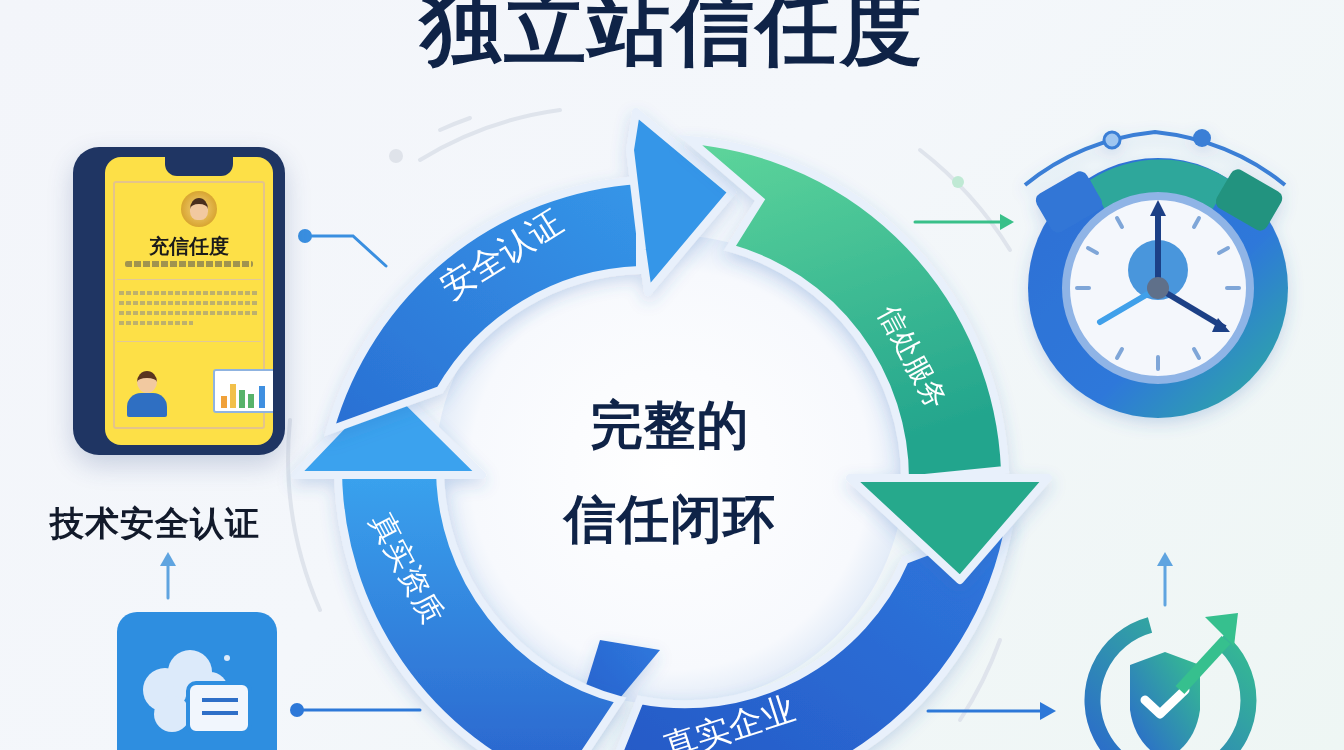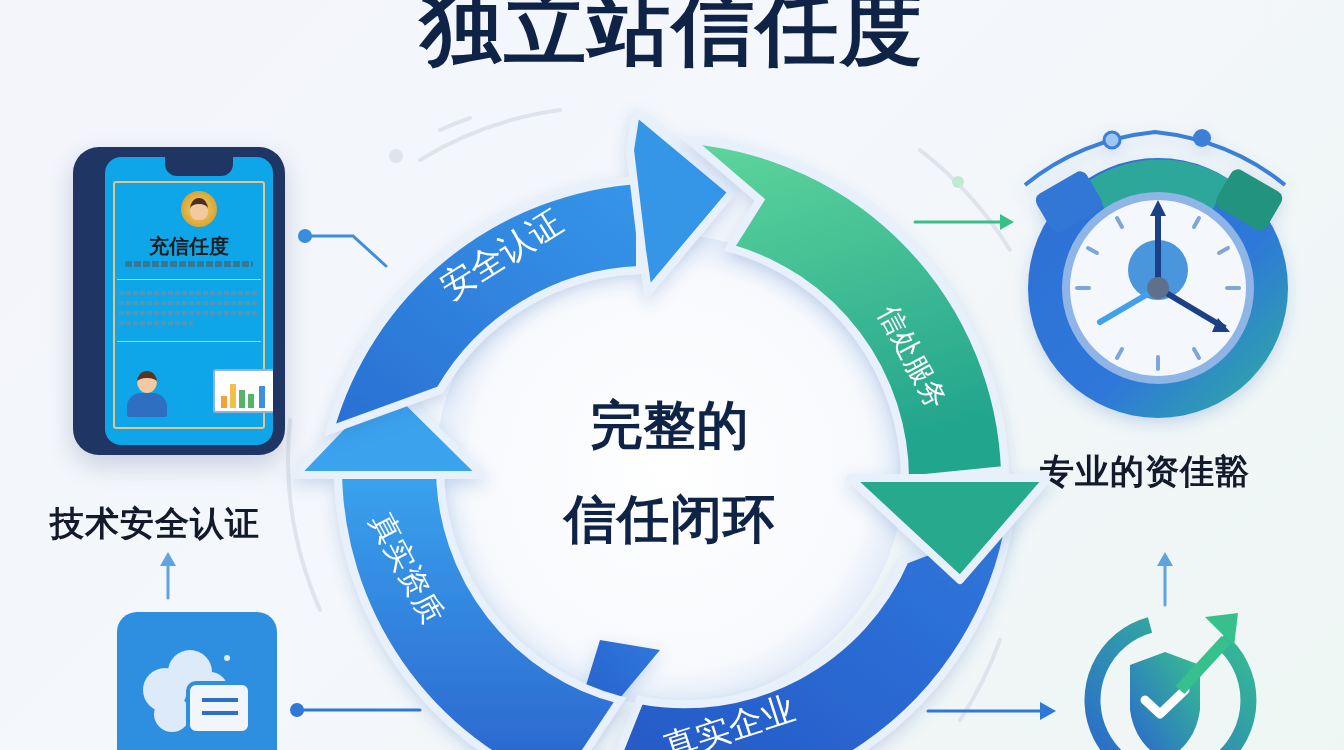--- a/index.html
+++ b/index.html
@@ -27,21 +27,21 @@
   #left-label { left:50px; top:502px; }
   #right-label { left:1040px; top:450px; }
   
   #phone {
     left:73px; top:147px; width:212px; height:308px;
     background:#1f3563; border-radius:26px;
     box-shadow: 0 10px 26px rgba(40,70,130,0.22);
   }
   #phone-screen {
     position:absolute; left:12px; top:10px; right:12px; bottom:10px;
-    background:#0ea5e9; border-radius:16px; overflow:hidden;margin-left:20px;
+    background:#fde047; border-radius:16px; overflow:hidden;margin-left:20px;
   }
   #phone-notch {
     position:absolute; left:60px; top:0; width:68px; height:19px;
     background:#1f3563; border-radius:0 0 12px 12px;
   }
   #cert-frame {
     position:absolute; left:8px; top:24px; right:8px; bottom:16px;
     border:2px solid #e4c48a; border-radius:3px;
   }
   #cert-medal {
@@ -260,14 +260,13 @@
 </div>
 
 <div class="abs center-text">
   <div>完整的</div>
   <div>信任闭环</div>
 </div>
 
 <div id="left-label" class="abs side-label">技术安全认证</div>
 
 <div id="right-label" class="abs side-label">
-  <div>专业的资佳豁</div>
 </div>
 
 </body></html>

